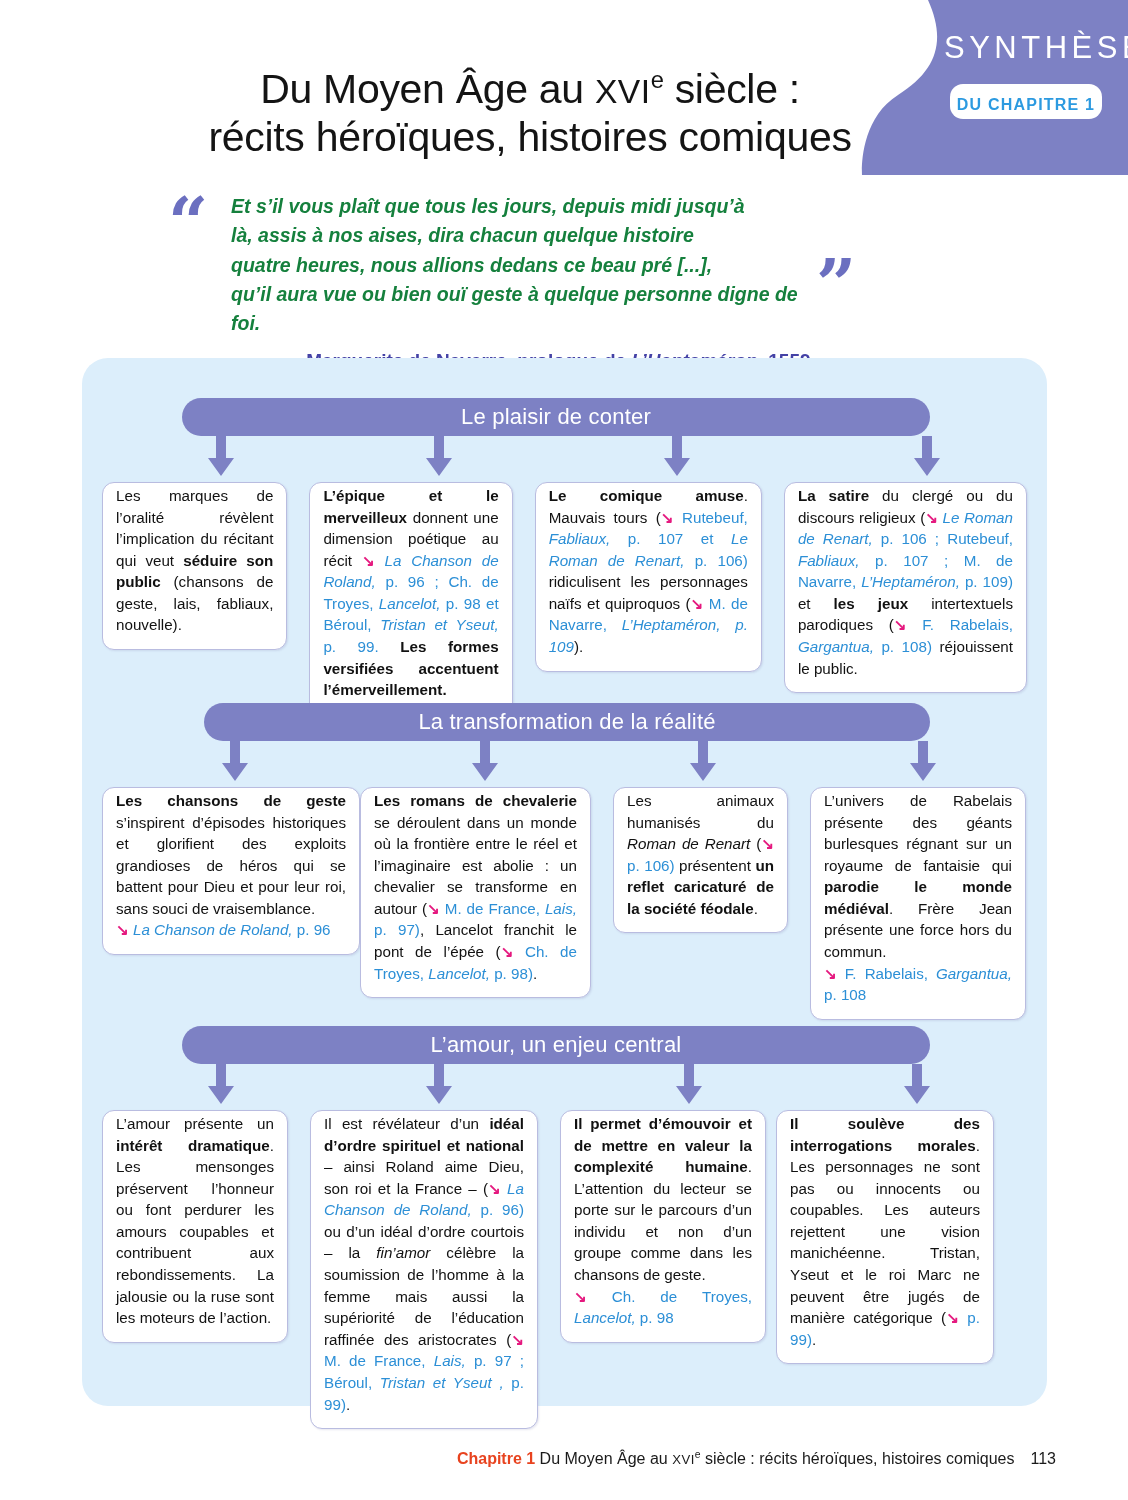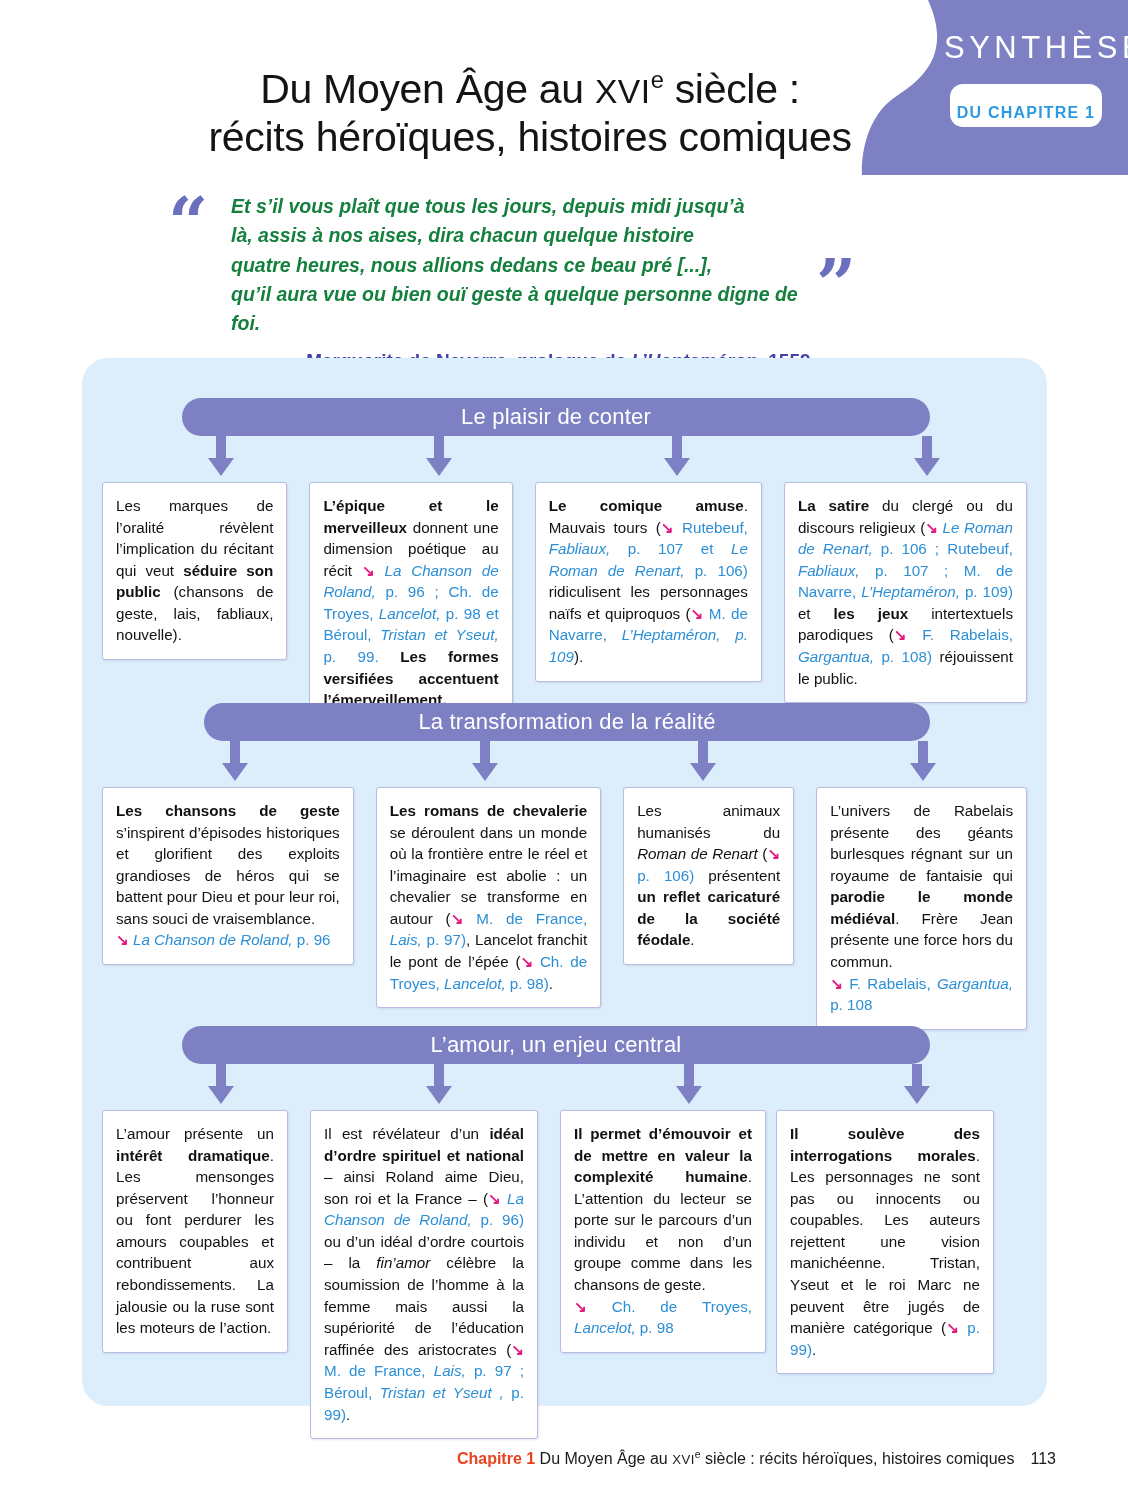--- a/index.html
+++ b/index.html
@@ -17,21 +17,21 @@
   .synth-label {
     position: absolute; top: 30px; right: 24px;
     width: 160px; text-align: center;
     color: #ffffff; font-size: 31px; letter-spacing: 4.5px;
     font-family: "Liberation Sans", sans-serif; font-weight: 400;
   }
   .chapter-pill {
     position: absolute; top: 84px; right: 26px;
     width: 152px; text-align: center;
     background: #ffffff; border-radius: 13px;
-    padding: 20px 0 5px 0;
+    padding: 12px 0 5px 0;
     color: #2C9AE0; font-size: 16px; font-weight: bold; letter-spacing: 1.2px;
   }
 
   
   .page-title {
     position: absolute; top: 66px; left: 0; width: 1060px;
     text-align: center;
     font-size: 41px; line-height: 1.16; color: #141414;
     font-family: "Liberation Sans Narrow", "Liberation Sans", sans-serif;
     font-weight: 400;
@@ -87,41 +87,41 @@
   .banner-1 { left: 100px; width: 748px; }
   .banner-2 { left: 122px; width: 726px; }
   .banner-3 { left: 100px; width: 748px; }
 
   .arrows { position: relative; height: 36px; }
   .arrow { position: absolute; top: -10px; width: 26px; height: 40px; }
 
   .cards { position: relative; display: flex; gap: 0px; padding: 0 20px; align-items: flex-start; }
   .card {
     background: #ffffff; border: 1px solid #B9BCE0;
-    border-radius: 3px;
-    padding: 12px 13px 13px 13px;
+    border-radius: 12px;
+    padding: 2px 13px 13px 13px;
     font-size: 15.2px; line-height: 1.42;
     color: #111111;
     text-align: justify;
     font-family: "Liberation Sans", sans-serif;
     box-shadow: 1px 1px 2px rgba(120,120,170,0.18);
   }
   .card b { font-weight: bold; }
   .card i { font-style: italic; }
   .ref { color: #2C8FD6; }
   .ref i { font-style: italic; }
   .mk { color: #E5197F; font-weight: bold; }
 
   
   .row1 .card:nth-child(1) { width: 186px; margin-right: 22px; }
   .row1 .card:nth-child(2) { width: 204px; margin-right: 22px; }
   .row1 .card:nth-child(3) { width: 228px; margin-right: 22px; }
   .row1 .card:nth-child(4) { width: 244px; }
 
-  .row2 .card:nth-child(1) { width: 258px; margin-right: 22px; }
+  .row2 .card:nth-child(1) { width: 258px; }
   .row2 .card:nth-child(2) { width: 231px; margin-right: 22px; }
   .row2 .card:nth-child(3) { width: 175px; margin-right: 22px; }
   .row2 .card:nth-child(4) { width: 216px; }
 
   .row3 .card:nth-child(1) { width: 186px; margin-right: 22px; }
   .row3 .card:nth-child(2) { width: 228px; margin-right: 22px; }
   .row3 .card:nth-child(3) { width: 206px; margin-right: 10px; }
   .row3 .card:nth-child(4) { width: 218px; }
 
   

